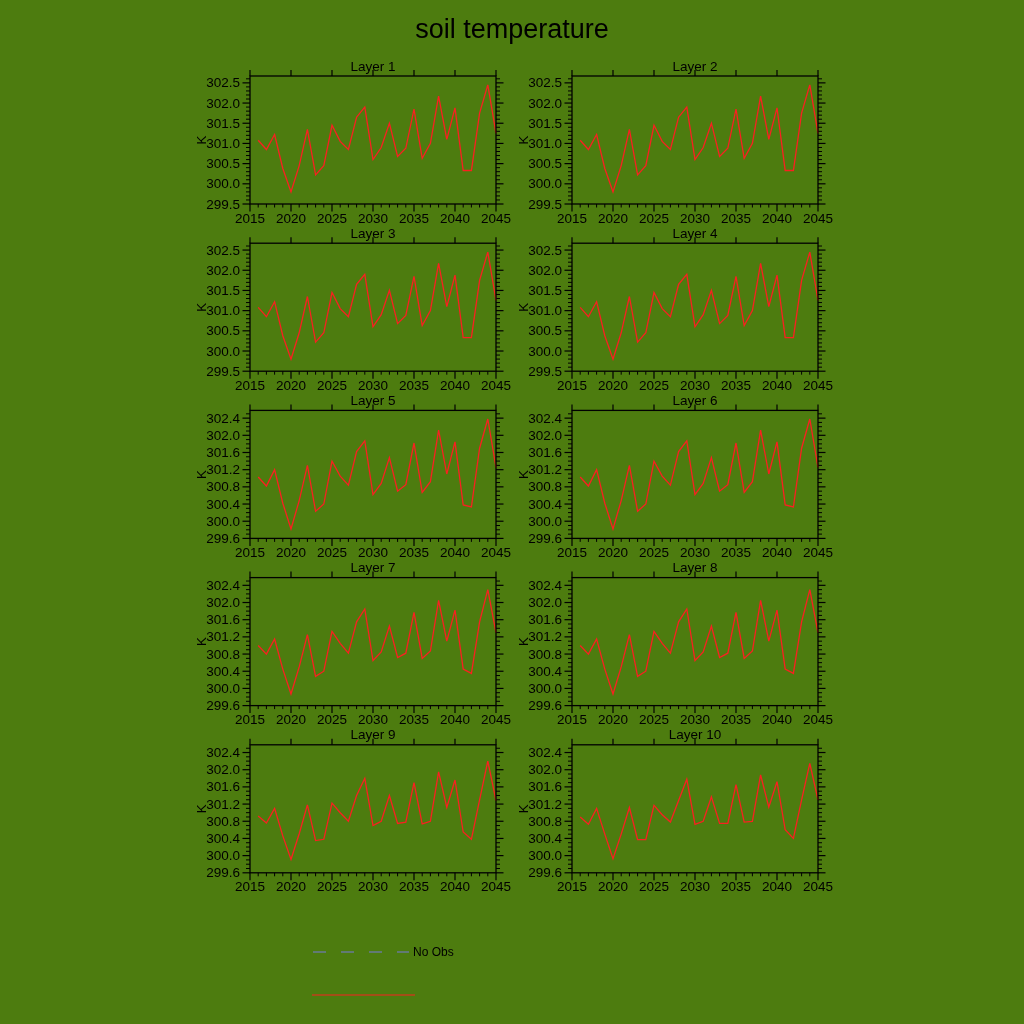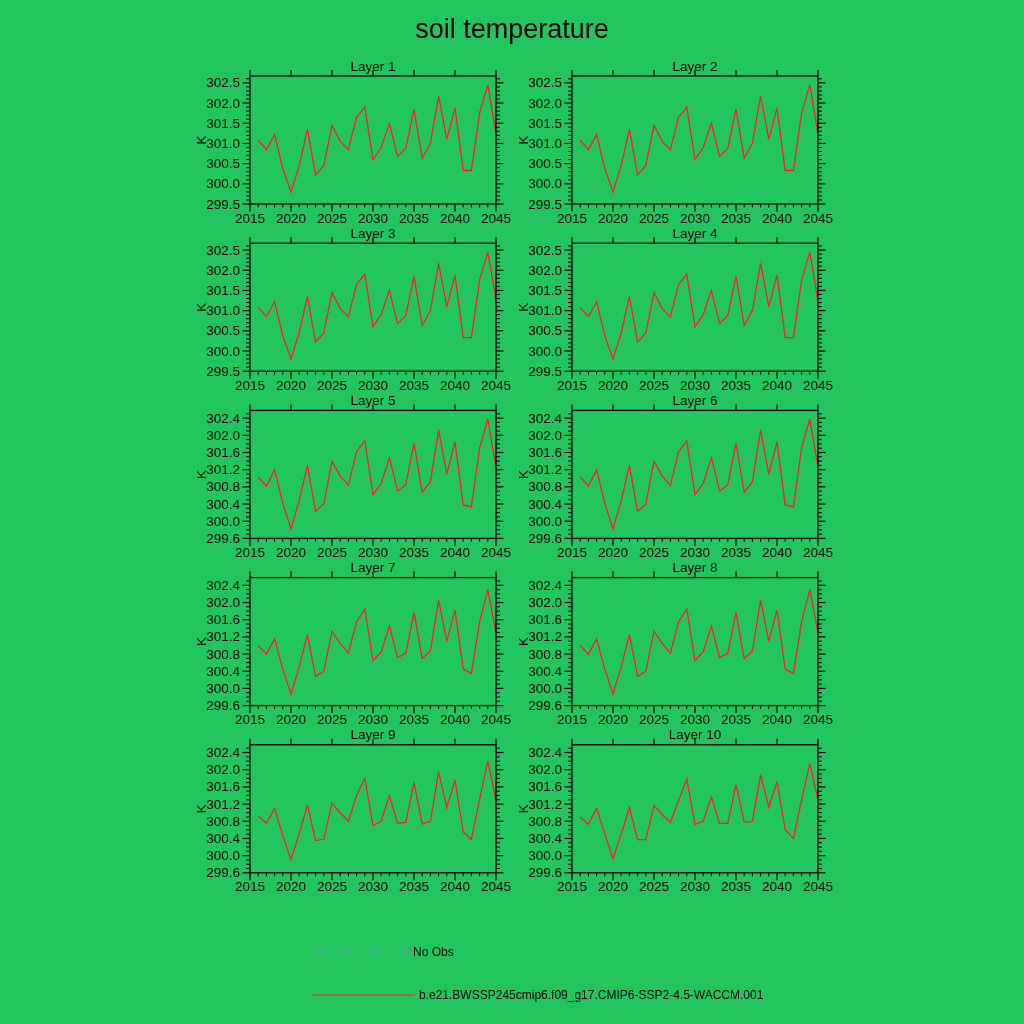--- a/index.html
+++ b/index.html
@@ -1,16 +1,16 @@
 <!DOCTYPE html>
 <html><head>
 <meta charset="utf-8">
 <style>
   html,body{margin:0;padding:0;background:#ffffff;}
-  .page{position:relative;width:1024px;height:1024px;background:#22c55e;overflow:hidden;
+  .page{position:relative;width:1024px;height:1024px;background:#4d7c0f;overflow:hidden;
         font-family:"Liberation Sans",sans-serif;color:#000;}
   .main-title{position:absolute;top:13px;left:0;width:100%;text-align:center;
               font-size:27px;line-height:32px;color:#000;}
   #plot-svg{position:absolute;left:0;top:0;}
   #plot-svg text{font-family:"Liberation Sans",sans-serif;fill:#000;}
   .legend{position:absolute;display:flex;height:14px;}
   .legend-noobs{left:313px;top:945px;}
   .legend-run{left:312px;top:988px;}
   .legend-label{font-size:12px;margin-left:4px;white-space:nowrap;}
 </style>
@@ -1209,15 +1209,14 @@
     <svg width="96" height="14">
       <line x1="0" y1="7" x2="96" y2="7" stroke-width="1.2" stroke-dasharray="13 15" stroke="#7678dc"></line>
     </svg>
     <span class="legend-label">No Obs</span>
   </div>
 
   <div class="legend legend-run">
     <svg width="103" height="14">
       <line x1="0" y1="7" x2="103" y2="7" stroke-width="1.2" stroke="#fa2020"></line>
     </svg>
-    <span class="legend-label">b.e21.BWSSP245cmip6.f09_g17.CMIP6-SSP2-4.5-WACCM.001</span>
   </div>
 </div>
 
 </body></html>

